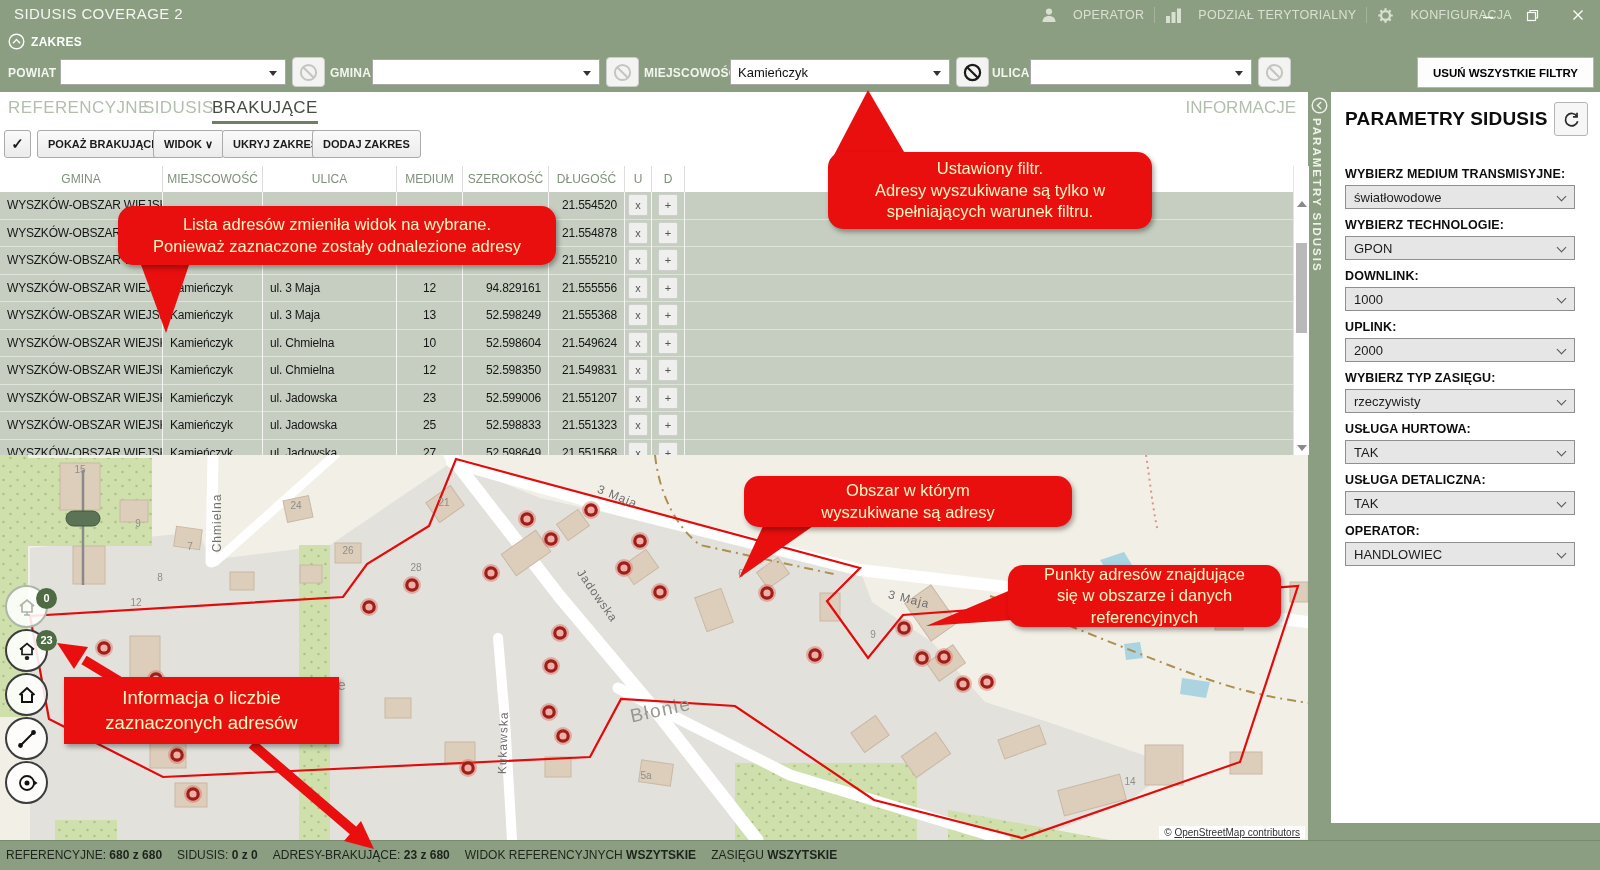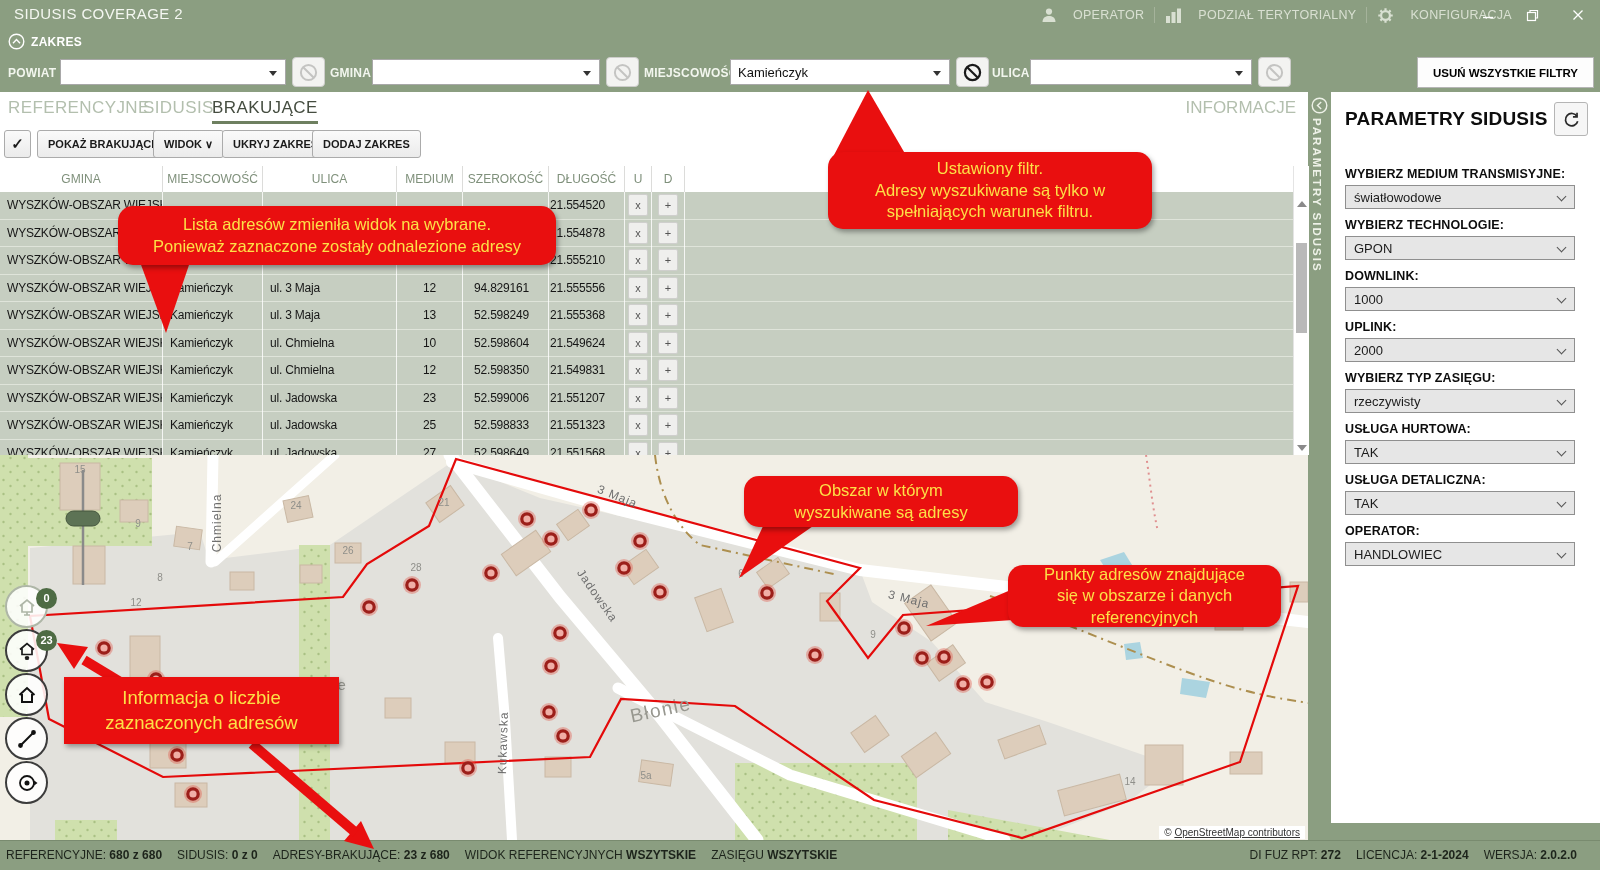--- a/index.html
+++ b/index.html
@@ -39,21 +39,21 @@
         border:1px solid #ababab;border-radius:3px;font-weight:bold;font-size:11px;
         font-family:inherit;padding:0 10px;color:#1a1a1a}
   #checkbtn{left:4px;width:27px;font-size:15px;padding:0}
   #hdr{left:0;top:74px;width:1293px;height:26px;background:#fff;display:flex}
   .hc{height:26px;line-height:26px;text-align:center;font-size:12px;color:#7f907b;
       border-right:1px solid #dcdcda;box-sizing:border-box}
   #tbodywrap{left:0;top:100px;width:1293px;height:263px;background:#c6cec1;overflow:hidden}
   .trow{height:27.5px;display:flex;border-bottom:1px solid #dfe4da;box-sizing:border-box}
   .tc{height:27.5px;line-height:26.5px;font-size:12px;color:#161616;box-sizing:border-box;
       border-right:1px solid rgba(255,255,255,.8);white-space:nowrap;overflow:hidden;letter-spacing:-.2px}
-  .al{padding-left:7px;text-align:left}.ac{text-align:center}.ar{text-align:right;padding-right:19px}
+  .al{padding-left:7px;text-align:left}.ac{text-align:center}.ar{text-align:right;padding-right:7px}
   .rowbtn{width:20px;height:22px;margin-top:2px;background:#efefed;border:1px solid #cfcfcd;
           border-radius:2px;color:#555;font-size:11px;line-height:18px;padding:0;font-family:inherit}
   
   #vscroll{left:1293px;top:74px;width:15px;height:289px;background:#fff;border-left:1px solid #e4e4e4}
   .sarrow{position:absolute;left:3px;width:0;height:0;border-left:5px solid transparent;border-right:5px solid transparent}
   #thumb{position:absolute;left:2px;top:77px;width:11px;height:90px;background:#b9b9b9}
 
   
   #strip{left:1308px;top:92px;width:23px;height:748px;color:#f0f4ea}
   #striptext{position:absolute;left:3px;top:26px;writing-mode:vertical-lr;font-size:11.5px;
@@ -83,21 +83,21 @@
 
   
   #statusbar{left:0;top:840px;width:1600px;height:30px;border-top:1px solid #798b6f;
              color:#1d241b;font-size:12px;line-height:29px;z-index:30}
   #sbleft{position:absolute;left:6px;white-space:nowrap}
   #sbright{position:absolute;right:8px;white-space:nowrap}
   .sseg{margin-right:15px}.slabel{font-weight:normal}.sval{font-weight:bold}
 
   
   #overlay{position:absolute;left:0;top:0;width:1600px;height:870px;z-index:60;pointer-events:none}
-  .callout{position:absolute;background:#e90f0f;color:#fde047;text-align:center;z-index:61;
+  .callout{position:absolute;background:#e90f0f;color:#fef9c3;text-align:center;z-index:61;
            white-space:pre-line;display:flex;align-items:center;justify-content:center;
            box-shadow:2px 3px 5px rgba(0,0,0,.35)}
   .rounded{border-radius:15px}
   svg text{font-family:"Liberation Sans",sans-serif}
   .street{font-size:12px;fill:#6f6f6f;letter-spacing:1px}
   .place{fill:#97978f;letter-spacing:1.5px}
   .hnum{font-size:10px;fill:#8f8f8a}
 </style>
 </head>
 <body>
@@ -573,40 +573,39 @@
   </div>
 
   <div id="attrib">
     <span>©</span>
     <span class="link">OpenStreetMap contributors</span>
   </div>
 </div>
 
 <div id="statusbar" class="abs">
   <span id="sbleft"><span class="sseg"><span class="slabel">REFERENCYJNE: </span><span class="sval">680 z 680</span></span><span class="sseg"><span class="slabel">SIDUSIS: </span><span class="sval">0 z 0</span></span><span class="sseg"><span class="slabel">ADRESY-BRAKUJĄCE: </span><span class="sval">23 z 680</span></span><span class="sseg"><span class="slabel">WIDOK REFERENCYJNYCH </span><span class="sval">WSZYTSKIE</span></span><span class="sseg"><span class="slabel">ZASIĘGU </span><span class="sval">WSZYTSKIE</span></span></span>
-  <span id="sbright"><span class="sseg"><span class="slabel">DI FUZ RPT: </span><span class="sval">272</span></span><span class="sseg"><span class="slabel">LICENCJA: </span><span class="sval">2-1-2024</span></span><span class="sseg"><span class="slabel">WERSJA: </span><span class="sval">2.0.2.0</span></span></span>
 </div>
 
 <svg id="overlay">
   <g fill="#e90f0f">
     <polygon points="868,90 833,157 907,157"></polygon>
     <polygon points="140,262 190,262 166,333"></polygon>
     <polygon points="764,524 816,524 739,578"></polygon>
     <polygon points="1013,589 1013,620 926,626"></polygon>
     <polygon points="57,643 88,647 74,669"></polygon>
     <line x1="84" y1="660" x2="160" y2="706" stroke="#e90f0f" stroke-width="10"></line>
     <polygon points="374,849 344,841 361,821"></polygon>
     <line x1="252" y1="744" x2="356" y2="833" stroke="#e90f0f" stroke-width="10"></line>
   </g>
 </svg>
 
 <div class="callout rounded" style="left:828px;top:152px;width:324px;height:77px;font-size:16.5px;line-height:1.32">Ustawiony filtr.
 Adresy wyszukiwane są tylko w
 spełniających warunek filtru.</div>
 <div class="callout rounded" style="left:118px;top:206px;width:438px;height:59px;font-size:16.5px;line-height:1.32">Lista adresów zmieniła widok na wybrane.
 Ponieważ zaznaczone zostały odnalezione adresy</div>
-<div class="callout rounded" style="left:744px;top:476px;width:274px;height:51px;font-size:16.5px;line-height:1.3">Obszar w którym
+<div class="callout rounded" style="left:744px;top:476px;width:328px;height:51px;font-size:16.5px;line-height:1.3">Obszar w którym
 wyszukiwane są adresy</div>
 <div class="callout rounded" style="left:1008px;top:565px;width:273px;height:62px;font-size:16.5px;line-height:1.28">Punkty adresów znajdujące
 się w obszarze i danych
 referencyjnych</div>
 <div class="callout" style="left:64px;top:677px;width:275px;height:67px;font-size:18.5px;line-height:1.35">Informacja o liczbie
 zaznaczonych adresów</div>
 
 </body></html>

